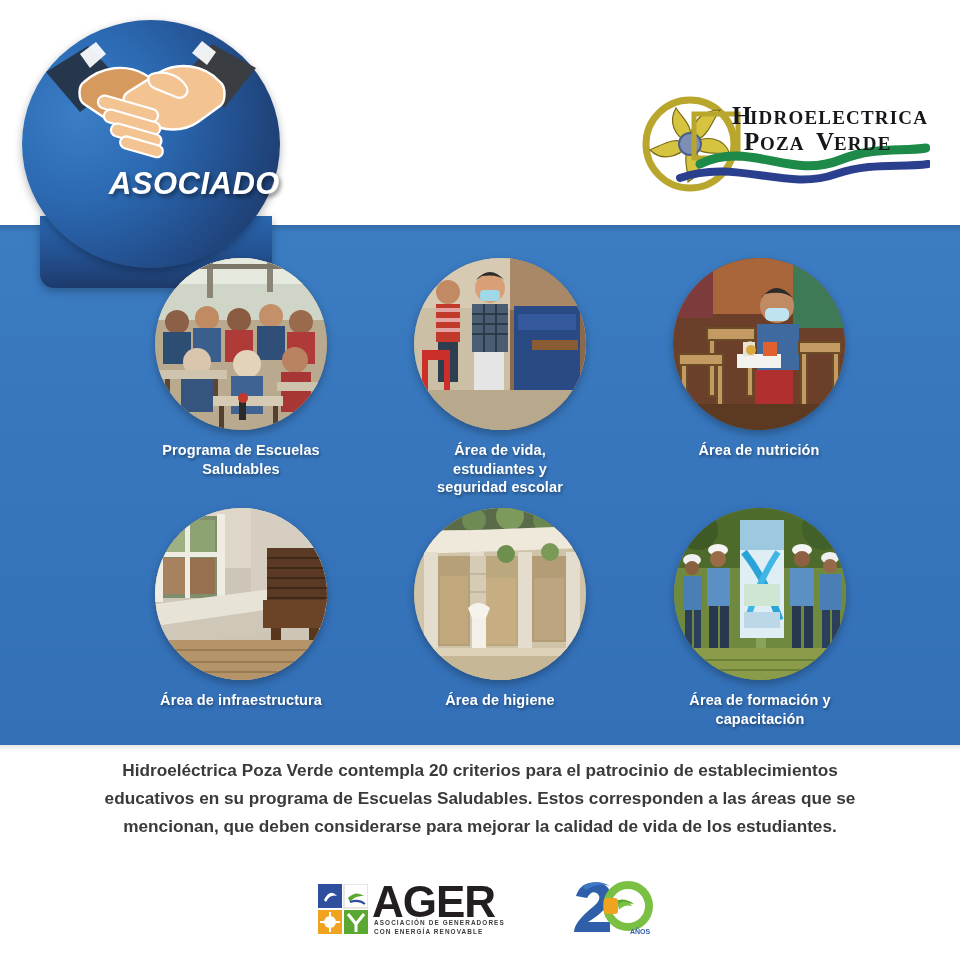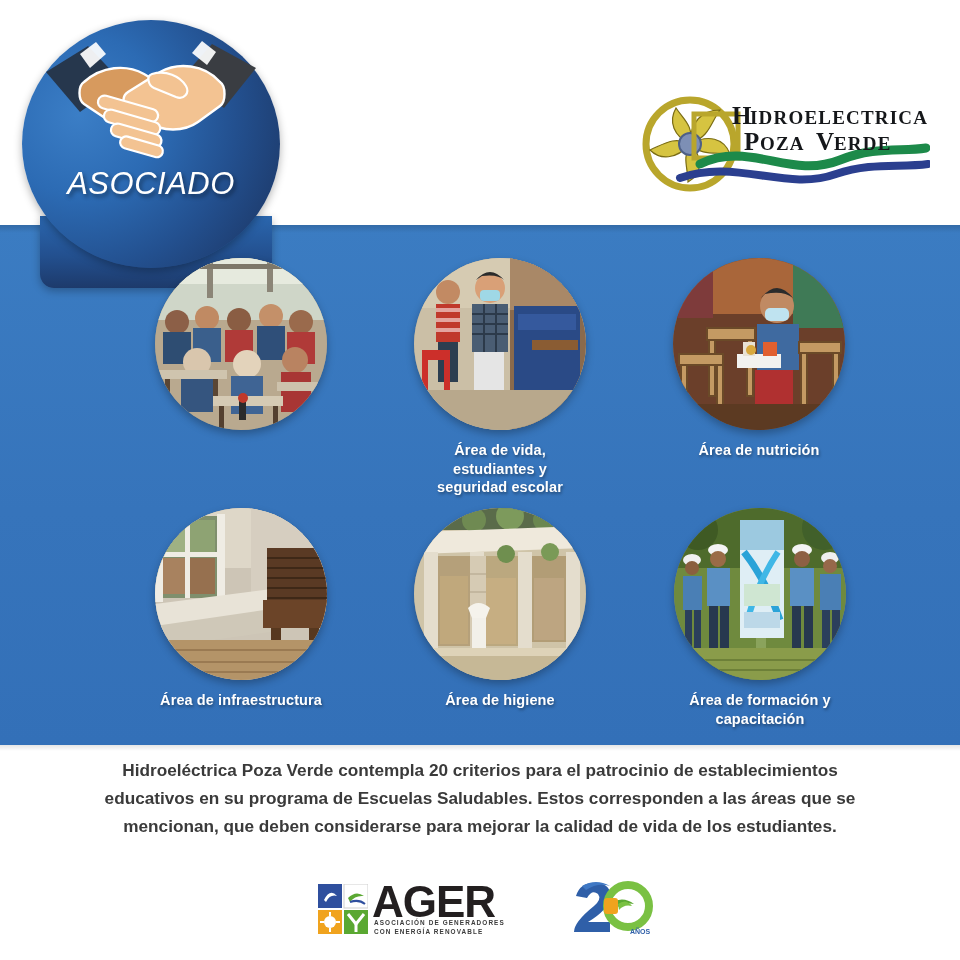--- a/index.html
+++ b/index.html
@@ -32,22 +32,22 @@
     background:radial-gradient(circle at 22% 38%,#3b7ec6 0%,#2c6bb4 32%,#23508f 62%,#1d3a6b 88%);
     box-shadow:0 3px 9px rgba(0,0,0,.30);
     overflow:hidden;
   }
   .badge-notch{
     position:absolute;left:18px;top:196px;width:232px;height:72px;border-radius:0 0 14px 14px;
     background:linear-gradient(180deg,#2a66ae 0%,#23508f 55%,#1d3a6b 100%);
     box-shadow:0 3px 8px rgba(0,0,0,.28);
   }
   .badge-text{
-    position:absolute;left:0;top:148px;width:258px;text-align:center;
-    color:#ffffff;font-weight:normal;font-style:italic;line-height:1.02;
+    position:absolute;left:0;top:148px;width:258px;text-align:right;
+    color:#ffffff;font-weight:bold;font-style:italic;line-height:1.02;
     text-shadow:2px 3px 4px rgba(0,0,0,.45);
     letter-spacing:.5px;z-index:4;
   }
   .badge-text .l1{display:block;font-size:31px;}
   .badge-text .l2{display:block;font-size:31px;}
 
   .hands{position:absolute;left:22px;top:18px;width:214px;height:130px;z-index:3;}
 
   
   .pv-logo{position:absolute;left:640px;top:92px;width:290px;height:104px;}
@@ -191,20 +191,23 @@
         <rect x="0" y="112" width="72" height="9" fill="#cfc4ae"></rect>
         <rect x="10" y="121" width="5" height="26" fill="#5a4634"></rect>
         <rect x="58" y="121" width="5" height="26" fill="#5a4634"></rect>
         <rect x="58" y="138" width="70" height="10" fill="#d5cab4"></rect>
         <rect x="64" y="148" width="5" height="24" fill="#54402f"></rect>
         <rect x="118" y="148" width="5" height="24" fill="#54402f"></rect>
         <rect x="122" y="124" width="50" height="9" fill="#cdc2ac"></rect>
         <rect x="84" y="140" width="7" height="22" fill="#2b2b2b"></rect>
         <circle cx="88" cy="140" r="5" fill="#c0392b"></circle>
       </svg>
+    </div>
+    <div class="caption">
+      <span class="ln">Programa de Escuelas</span><br><span class="ln">Saludables</span>
     </div>
   </div>
 
   <div class="cell" style="left:405px;top:258px;width:190px;">
     <div class="photo">
       <svg class="sc" viewBox="0 0 172 172" preserveAspectRatio="xMidYMid slice">
         <rect width="172" height="172" fill="#cbbfa6"></rect>
         <rect x="0" y="0" width="172" height="50" fill="#d6cbb2"></rect>
         <rect x="96" y="0" width="76" height="172" fill="#8a6a4c"></rect>
         <rect x="96" y="0" width="76" height="52" fill="#a98867"></rect>

